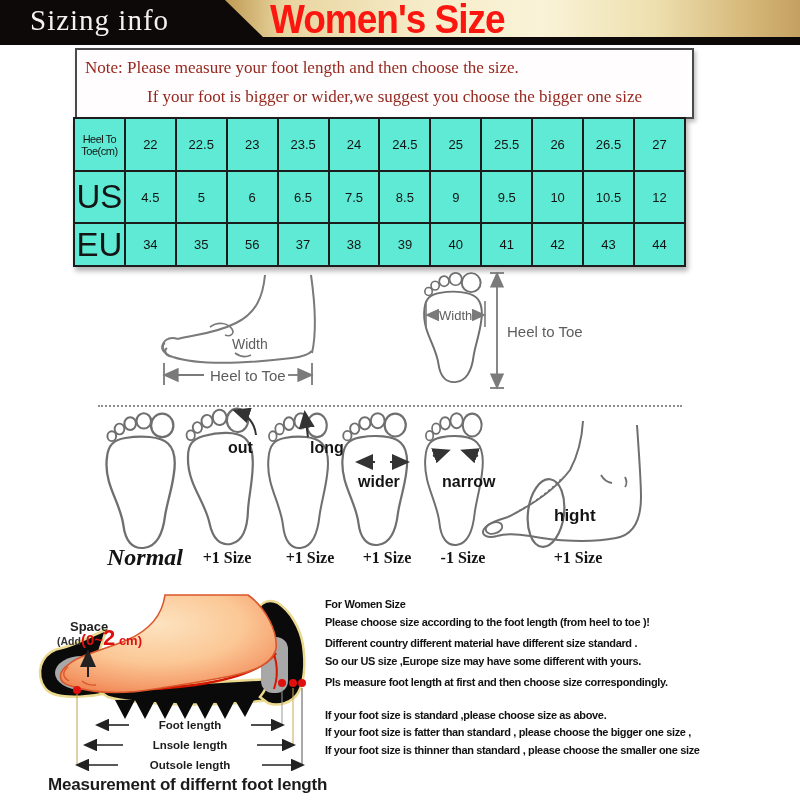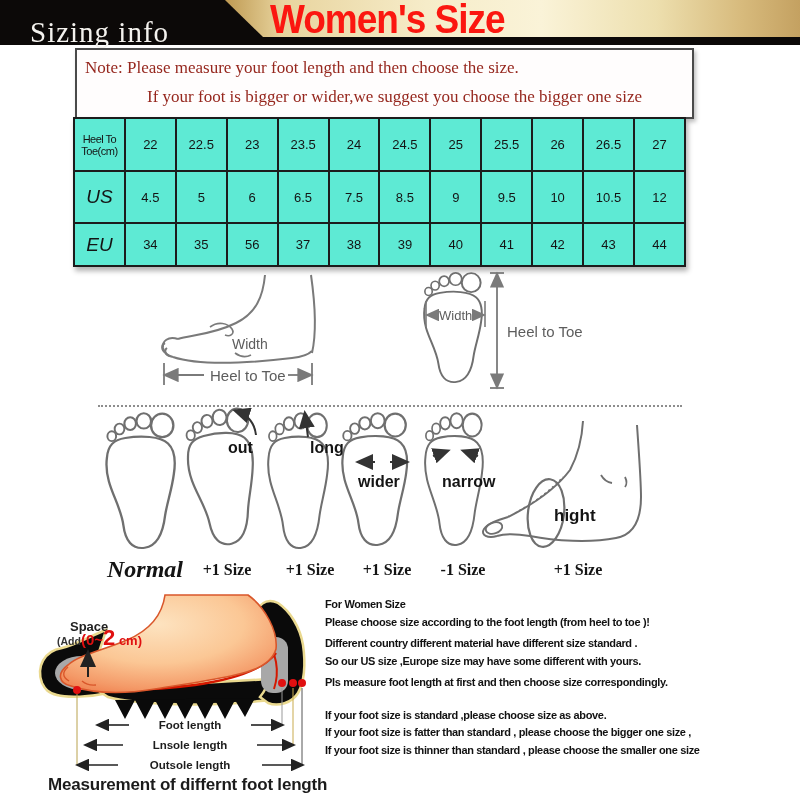--- a/index.html
+++ b/index.html
@@ -5,48 +5,48 @@
   html,body{margin:0;padding:0;background:#ffffff;}
   #page{position:relative;width:800px;height:800px;background:#fff;overflow:hidden;
         font-family:"Liberation Sans",sans-serif;}
   .abs{position:absolute;}
 
   
   #hdr{left:0;top:0;width:800px;height:45px;background:#0c0908;}
   #hdr-gold{left:225px;top:0;width:575px;height:37px;
     background:linear-gradient(90deg,#bf9a52 0%,#e8d49e 10%,#f6ecc9 35%,#faf3d8 55%,#eddfae 75%,#d7ba7c 90%,#c4a161 100%);
     clip-path:polygon(0 0,100% 0,100% 100%,38px 100%);}
-  #hdr-left-title{left:30px;top:12px;height:37px;line-height:40px;color:#f4f2ee;
+  #hdr-left-title{left:30px;top:0;height:37px;line-height:40px;color:#f4f2ee;
     font-family:"Liberation Serif",serif;font-size:29px;letter-spacing:1px;}
   #hdr-right-title{left:270px;top:-3px;height:37px;line-height:42px;color:#fb1710;
     font-size:37px;font-weight:bold;letter-spacing:-1px;transform:scaleY(1.08);transform-origin:left top;}
 
   
   #note{left:75px;top:48px;width:607px;height:64px;background:#fffdfd;border:2px solid #4a4a4a;
     box-shadow:2px 3px 4px rgba(0,0,0,0.25);color:#96271e;font-family:"Liberation Serif",serif;
     font-size:17px;line-height:29px;padding:3px 0 0 8px;}
   #note .l2{padding-left:62px;}
 
   
   #size-table{left:73px;top:117px;width:613px;height:148px;border-collapse:collapse;
     table-layout:fixed;background:#5eead4;box-shadow:2px 4px 5px rgba(0,0,0,0.3);}
   #size-table td{border:2px solid #1c1c1c;text-align:center;vertical-align:middle;
     color:#141414;font-size:13px;padding:0;}
   #size-table tr:nth-child(1){height:53px;}
   #size-table tr:nth-child(2){height:52px;}
   #size-table tr:nth-child(3){height:43px;margin-left:44px;}
-  #size-table td.rowlab{font-size:19px;font-style:italic;}
+  #size-table td.rowlab{font-size:33px;}
   #size-table td.rowlab-sm{font-size:11px;letter-spacing:-0.5px;}
 
   
   #dotline{left:98px;top:405px;width:584px;height:0;border-top:2px dotted #8d8d8d;}
 
   
   .size-label{position:absolute;top:549px;width:96px;text-align:center;
-    font-family:"Liberation Serif",serif;font-weight:bold;font-size:16px;color:#141414;margin-top:12px;}
+    font-family:"Liberation Serif",serif;font-weight:bold;font-size:16px;color:#141414;}
   .size-label.normal{top:544px;font-size:24px;font-style:italic;font-weight:bold;}
 
   
   #right-text{left:325px;top:596px;width:472px;color:#121212;font-weight:bold;
     font-size:11px;letter-spacing:-0.35px;line-height:17.5px;white-space:nowrap;}
   #right-text .gap{margin-top:4px;}
   #right-text .gap2{margin-top:15px;}
 
   
   #caption{left:48px;top:775px;font-size:17px;font-weight:bold;color:#1b1b1b;letter-spacing:-0.2px;}

